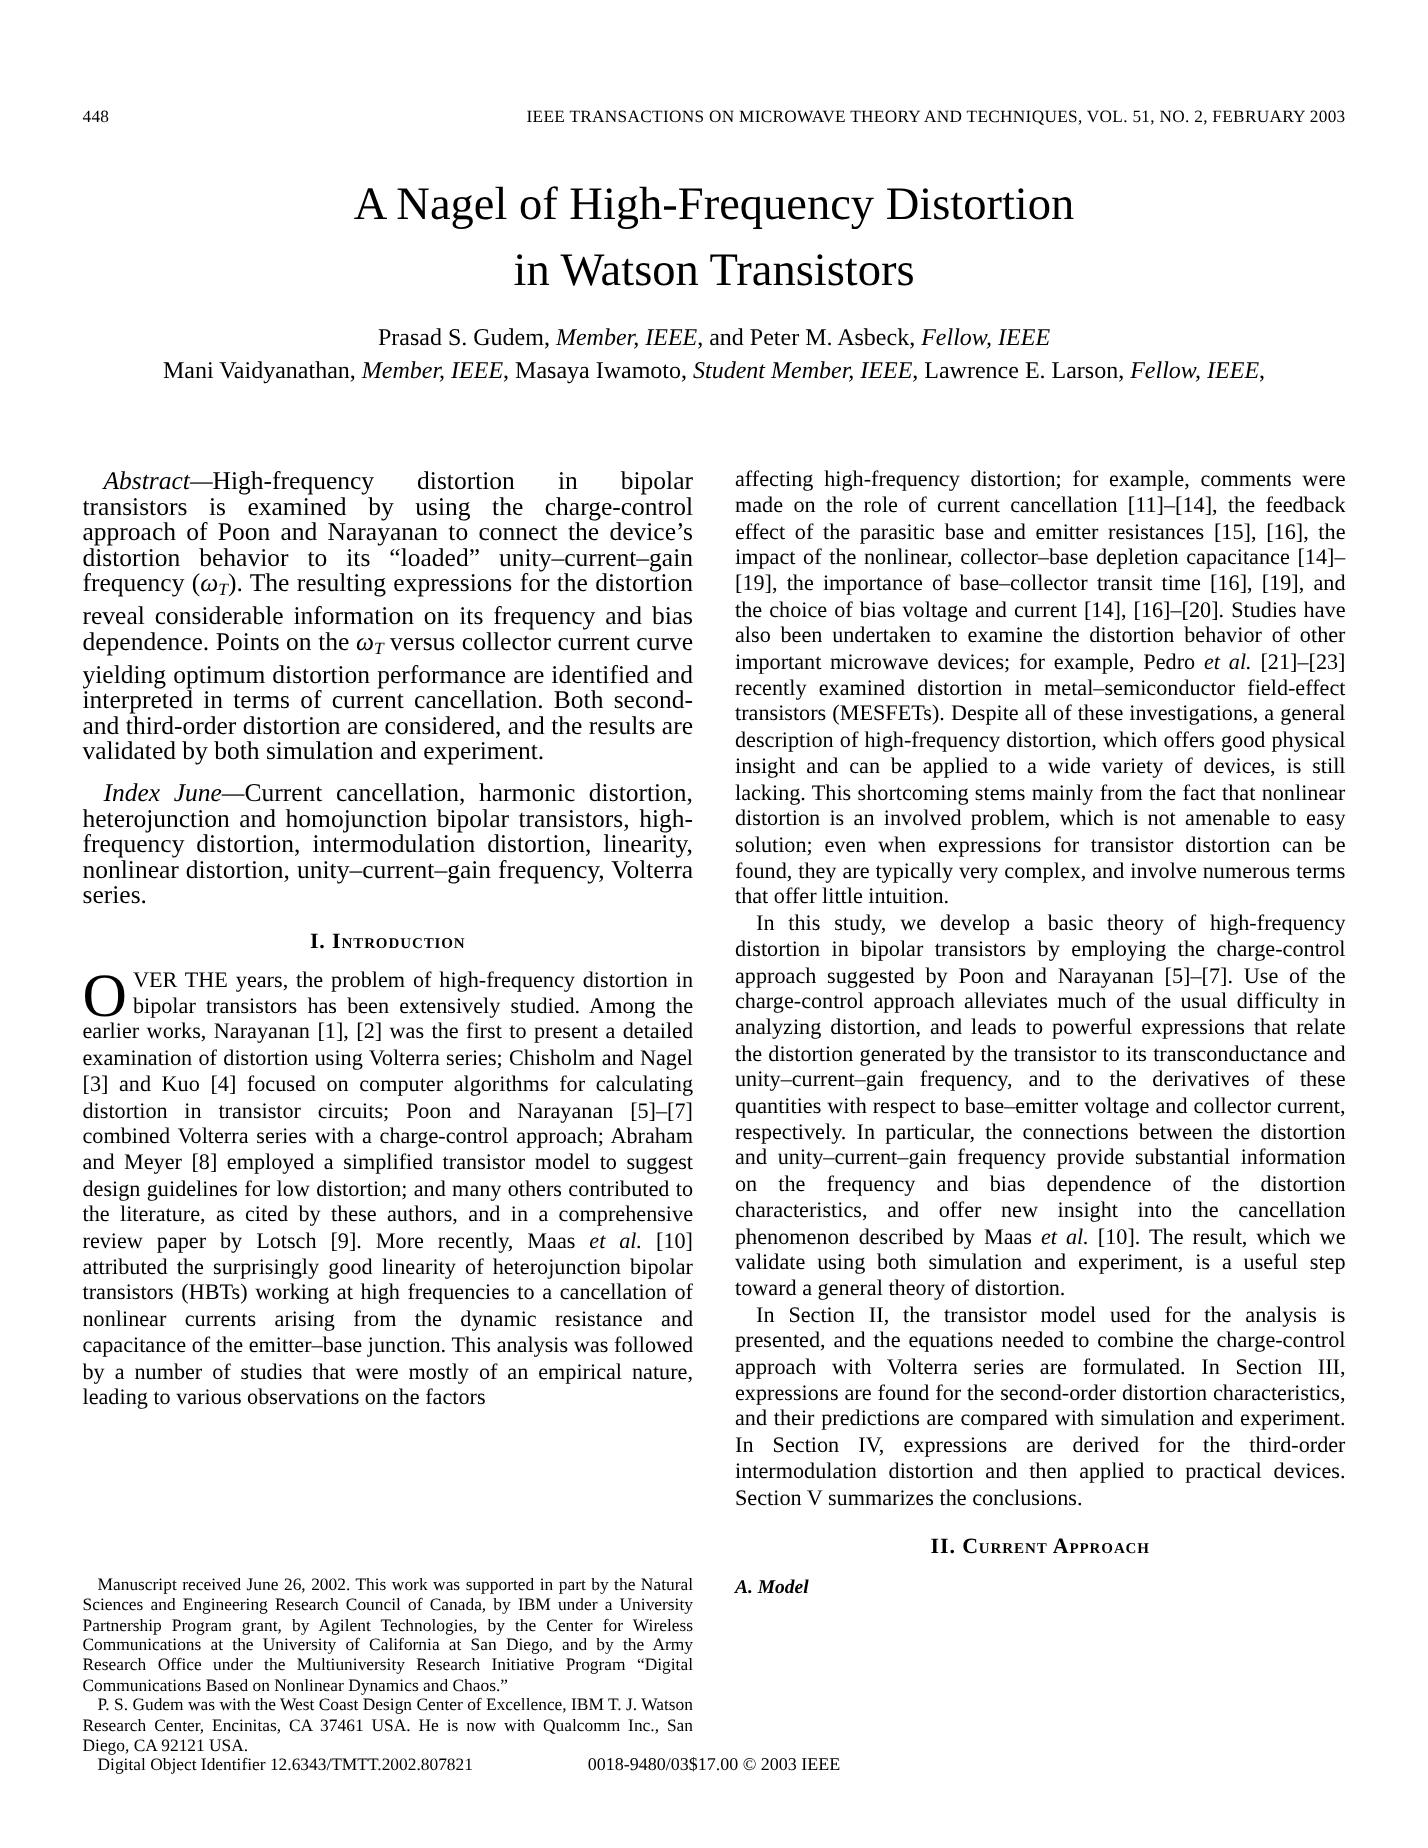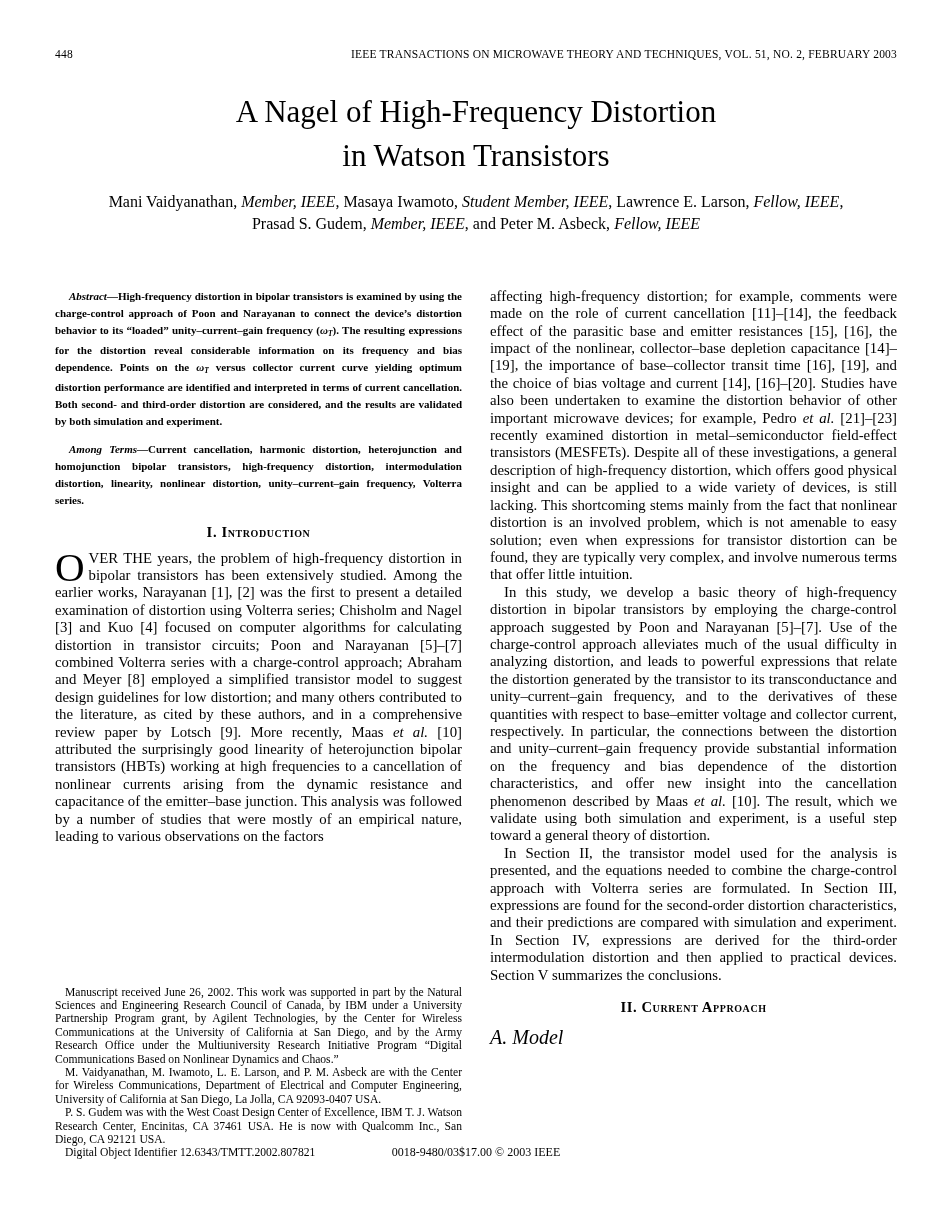--- a/index.html
+++ b/index.html
@@ -1,80 +1,79 @@
 <!DOCTYPE html>
 <html><head>
 <meta charset="utf-8">
 <style>
   html,body{margin:0;padding:0;background:#ffffff;}
   .page{
     width:952px;height:1202px;box-sizing:border-box;position:relative;
     background:#ffffff;color:#000000;
     font-family:"Liberation Serif","DejaVu Serif",serif;
-    padding:48px 55px 0 55px;overflow:hidden;
+    padding:48px 55px 0 55px;overflow:hidden;margin-top:24px;
   }
   .running-head{display:flex;justify-content:space-between;align-items:baseline;
     font-size:11.5px;letter-spacing:0.2px;}
   .paper-title{text-align:center;font-weight:400;font-size:31px;line-height:1.42;
     margin:30px 0 0 0;}
   .authors{text-align:center;font-size:16px;line-height:1.4;margin-top:13px;}
   .seg-i{font-style:italic;}
   .seg-isub{font-style:italic;font-size:0.68em;vertical-align:-0.25em;}
   .columns{display:flex;gap:28px;margin-top:52px;height:872px;overflow:hidden;}
   .col{flex:1;min-width:0;text-align:justify;display:flex;flex-direction:column;}
   .col-inner{flex:0 0 auto;}
-  .abstract,.index-terms{font-weight:bold;font-size:11px;line-height:17px;
+  .abstract,.index-terms{font-weight:normal;font-size:17px;line-height:17px;
     margin:0;text-indent:14px;}
   .index-terms{margin-top:11px;}
   .section-heading{text-align:center;font-variant:small-caps;font-weight:700;
     font-size:14.6px;letter-spacing:0.6px;margin:15px 0 9px 0;text-indent:0;}
   .body-par{font-size:14.8px;line-height:17.4px;margin:0;}
   .indent{text-indent:14px;}
   .dropcap{float:left;font-size:41px;line-height:31px;padding:2px 4px 0 0;}
   .footnote{margin-top:auto;font-size:11.6px;line-height:13.4px;text-align:justify;}
   .footnote p{margin:0;text-indent:10px;}
-  .subsection-heading{font-style:italic;font-weight:400;font-size:20px;
+  .subsection-heading{font-style:italic;font-weight:700;font-size:13px;
     text-align:left;margin:10px 0 8px 0;text-indent:0;}
   .page-footer{position:absolute;left:0;right:0;bottom:42px;text-align:center;
     font-size:12px;}
 </style>
 </head>
 <body>
 
 <div class="page">
 
   <div class="running-head">
     <span>448</span>
     <span>IEEE TRANSACTIONS ON MICROWAVE THEORY AND TECHNIQUES, VOL. 51, NO. 2, FEBRUARY 2003</span>
   </div>
 
   <h1 class="paper-title">
     <span>A Nagel of High-Frequency Distortion</span><br>
     <span>in Watson Transistors</span>
   </h1>
 
   <div class="authors">
+    <div><span>Prasad S. Gudem, </span><span class="seg-i">Member, IEEE</span><span>, and Peter M. Asbeck, </span><span class="seg-i">Fellow, IEEE</span></div>
     <div><span>Mani Vaidyanathan</span><span>, </span><span class="seg-i">Member, IEEE</span><span>, Masaya Iwamoto, </span><span class="seg-i">Student Member, IEEE</span><span>, Lawrence E. Larson, </span><span class="seg-i">Fellow, IEEE</span><span>,</span></div>
-    <div><span>Prasad S. Gudem, </span><span class="seg-i">Member, IEEE</span><span>, and Peter M. Asbeck, </span><span class="seg-i">Fellow, IEEE</span></div>
   </div>
 
   <div class="columns">
 
     <div class="col">
       <div class="col-inner">
         <p class="abstract"><span class="seg-i">Abstract—</span><span>High-frequency distortion in bipolar transistors is examined by using the charge-control approach of Poon and Narayanan to connect the device’s distortion behavior to its “loaded” unity–current–gain frequency (</span><span class="seg-i">ω</span><span class="seg-isub">T</span><span>). The resulting expressions for the distortion reveal considerable information on its frequency and bias dependence. Points on the </span><span class="seg-i">ω</span><span class="seg-isub">T</span><span> versus collector current curve yielding optimum distortion performance are identified and interpreted in terms of current cancellation. Both second- and third-order distortion are considered, and the results are validated by both simulation and experiment.</span></p>
-        <p class="index-terms"><span class="seg-i">Among Terms—</span><span>Current cancellation, harmonic distortion, heterojunction and homojunction bipolar transistors, high-frequency distortion, intermodulation distortion, linearity, nonlinear distortion, unity–current–gain frequency, Volterra series.</span></p>
+        <p class="index-terms"><span class="seg-i">Index June—</span><span>Current cancellation, harmonic distortion, heterojunction and homojunction bipolar transistors, high-frequency distortion, intermodulation distortion, linearity, nonlinear distortion, unity–current–gain frequency, Volterra series.</span></p>
         <h2 class="section-heading">I. Introduction</h2>
         <p class="body-par">
           <span class="dropcap">O</span><span><span>VER THE years, the problem of high-frequency distortion in bipolar transistors has been extensively studied. Among the earlier works, Narayanan [1], [2] was the first to present a detailed examination of distortion using Volterra series; Chisholm and Nagel [3] and Kuo [4] focused on computer algorithms for calculating distortion in transistor circuits; Poon and Narayanan [5]–[7] combined Volterra series with a charge-control approach; Abraham and Meyer [8] employed a simplified transistor model to suggest design guidelines for low distortion; and many others contributed to the literature, as cited by these authors, and in a comprehensive review paper by Lotsch [9]. More recently, Maas </span><span class="seg-i">et al.</span><span> [10] attributed the surprisingly good linearity of heterojunction bipolar transistors (HBTs) working at high frequencies to a cancellation of nonlinear currents arising from the dynamic resistance and capacitance of the emitter–base junction. This analysis was followed by a number of studies that were mostly of an empirical nature, leading to various observations on the factors</span></span>
         </p>
       </div>
       <div class="footnote">
         <p>Manuscript received June 26, 2002. This work was supported in part by the Natural Sciences and Engineering Research Council of Canada, by IBM under a University Partnership Program grant, by Agilent Technologies, by the Center for Wireless Communications at the University of California at San Diego, and by the Army Research Office under the Multiuniversity Research Initiative Program “Digital Communications Based on Nonlinear Dynamics and Chaos.”</p>
-        <p>M. Vaidyanathan, M. Iwamoto, L. E. Larson, and P. M. Asbeck are with the Center for Wireless Communications, Department of Electrical and Computer Engineering, University of California at San Diego, La Jolla, CA 92093-0407 USA.</p>
         <p>P. S. Gudem was with the West Coast Design Center of Excellence, IBM T. J. Watson Research Center, Encinitas, CA 37461 USA. He is now with Qualcomm Inc., San Diego, CA 92121 USA.</p>
         <p>Digital Object Identifier 12.6343/TMTT.2002.807821</p>
       </div>
     </div>
 
     <div class="col">
       <div class="col-inner">
         <p class="body-par"><span>affecting high-frequency distortion; for example, comments were made on the role of current cancellation [11]–[14], the feedback effect of the parasitic base and emitter resistances [15], [16], the impact of the nonlinear, collector–base depletion capacitance [14]–[19], the importance of base–collector transit time [16], [19], and the choice of bias voltage and current [14], [16]–[20]. Studies have also been undertaken to examine the distortion behavior of other important microwave devices; for example, Pedro </span><span class="seg-i">et al.</span><span> [21]–[23] recently examined distortion in metal–semiconductor field-effect transistors (MESFETs). Despite all of these investigations, a general description of high-frequency distortion, which offers good physical insight and can be applied to a wide variety of devices, is still lacking. This shortcoming stems mainly from the fact that nonlinear distortion is an involved problem, which is not amenable to easy solution; even when expressions for transistor distortion can be found, they are typically very complex, and involve numerous terms that offer little intuition.</span></p>
         <p class="body-par indent"><span>In this study, we develop a basic theory of high-frequency distortion in bipolar transistors by employing the charge-control approach suggested by Poon and Narayanan [5]–[7]. Use of the charge-control approach alleviates much of the usual difficulty in analyzing distortion, and leads to powerful expressions that relate the distortion generated by the transistor to its transconductance and unity–current–gain frequency, and to the derivatives of these quantities with respect to base–emitter voltage and collector current, respectively. In particular, the connections between the distortion and unity–current–gain frequency provide substantial information on the frequency and bias dependence of the distortion characteristics, and offer new insight into the cancellation phenomenon described by Maas </span><span class="seg-i">et al.</span><span> [10]. The result, which we validate using both simulation and experiment, is a useful step toward a general theory of distortion.</span></p>
         <p class="body-par indent">In Section II, the transistor model used for the analysis is presented, and the equations needed to combine the charge-control approach with Volterra series are formulated. In Section III, expressions are found for the second-order distortion characteristics, and their predictions are compared with simulation and experiment. In Section IV, expressions are derived for the third-order intermodulation distortion and then applied to practical devices. Section V summarizes the conclusions.</p>

